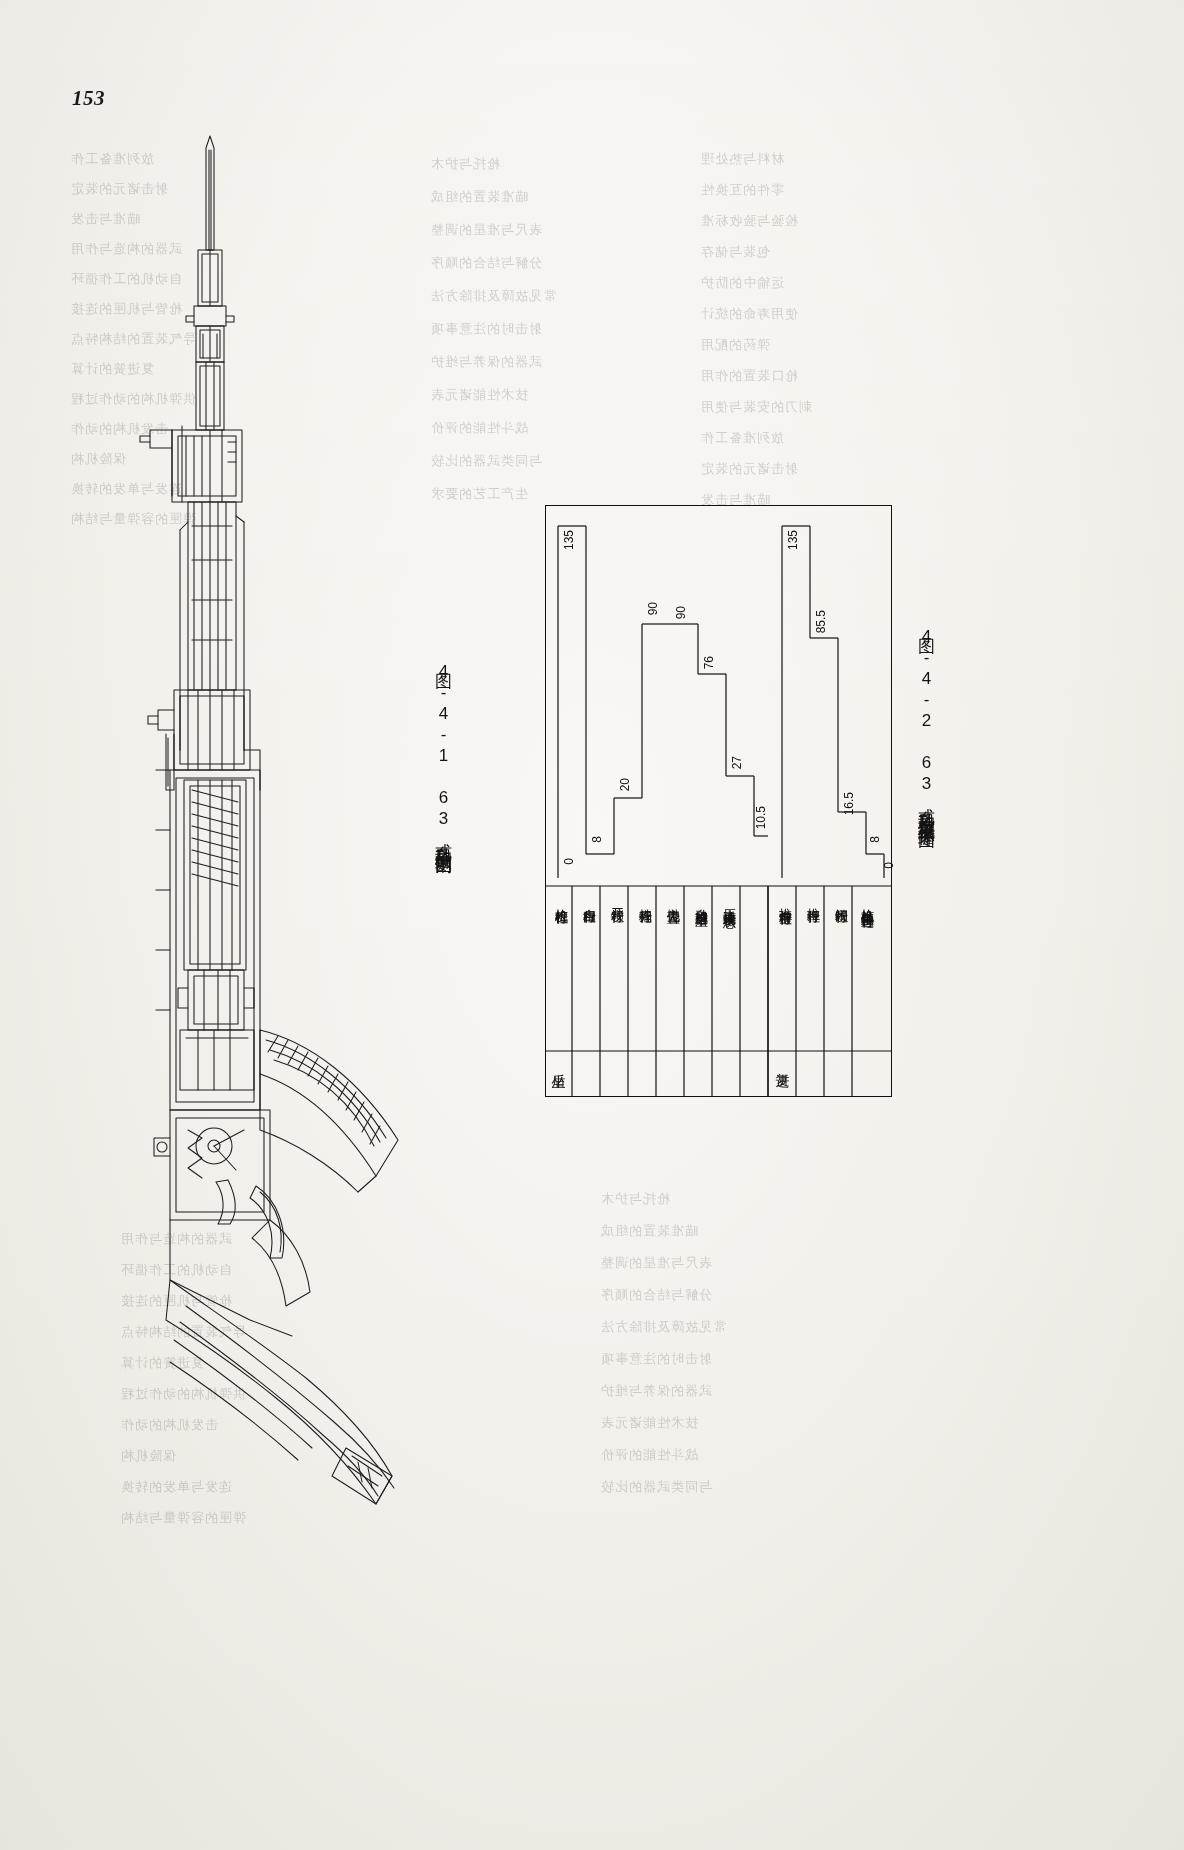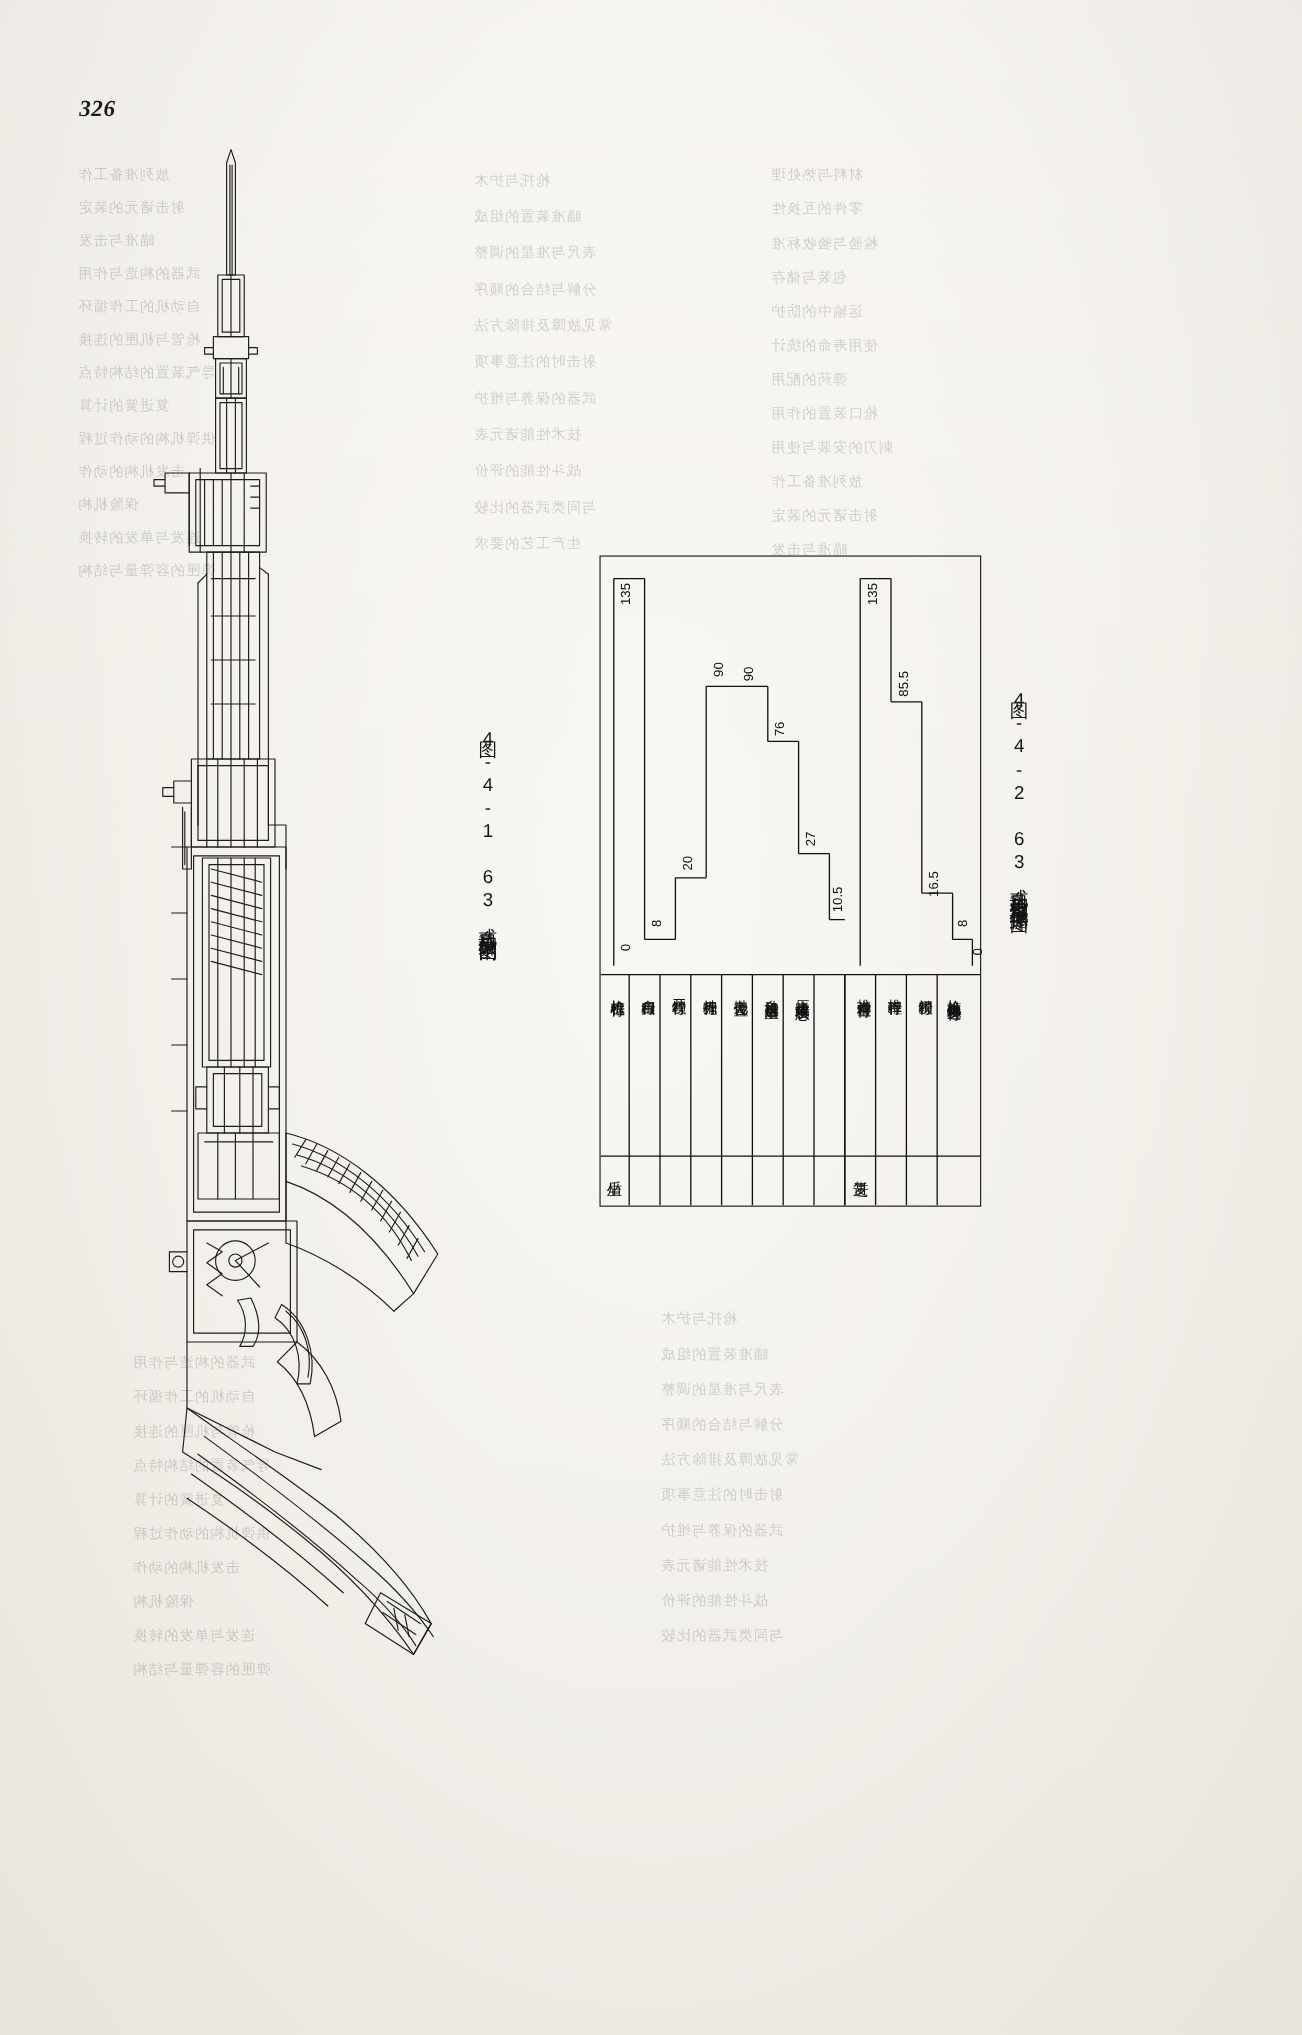--- a/index.html
+++ b/index.html
@@ -197,21 +197,21 @@
       <div class="ghost-line" style="left: 600px; top: 1254px; font-size: 13px;">表尺与准星的调整</div>
       <div class="ghost-line" style="left: 600px; top: 1286px; font-size: 13px;">分解与结合的顺序</div>
       <div class="ghost-line" style="left: 600px; top: 1318px; font-size: 13px;">常见故障及排除方法</div>
       <div class="ghost-line" style="left: 600px; top: 1350px; font-size: 13px;">射击时的注意事项</div>
       <div class="ghost-line" style="left: 600px; top: 1382px; font-size: 13px;">武器的保养与维护</div>
       <div class="ghost-line" style="left: 600px; top: 1414px; font-size: 13px;">技术性能诸元表</div>
       <div class="ghost-line" style="left: 600px; top: 1446px; font-size: 13px;">战斗性能的评价</div>
       <div class="ghost-line" style="left: 600px; top: 1478px; font-size: 13px;">与同类武器的比较</div>
     </div>
 
-  <div id="page-number">326</div>
+  <div id="page-number">153</div>
 
   <div id="fig1-wrap">
     <svg class="crisp" width="290" height="1380" viewBox="0 0 290 1380" xmlns="http://www.w3.org/2000/svg">
       <g stroke="#1d1d1d" fill="none" stroke-width="1.05" stroke-linejoin="round" stroke-linecap="round">
 
         <path d="M96 18 L100 6 L104 18 L104 120 L96 120 Z"></path>
         <path d="M99 20 L99 120 M101 20 L101 120"></path>
         <path d="M88 120 L112 120 L112 176 L88 176 Z"></path>
         <path d="M92 124 L108 124 L108 172 L92 172 Z"></path>
         <path d="M100 120 L100 176"></path>

